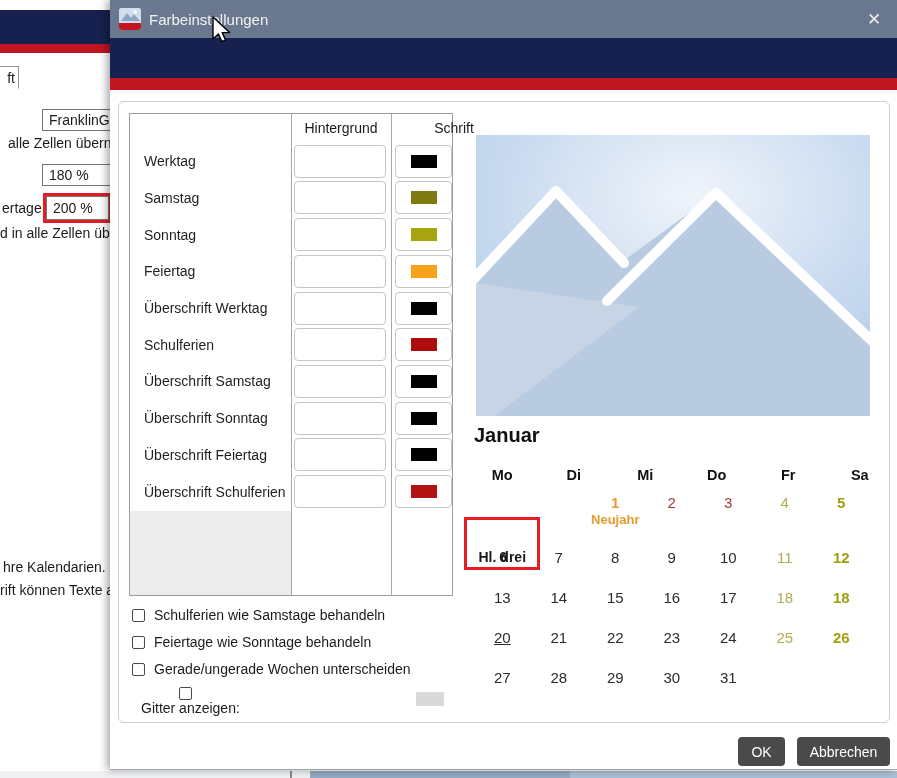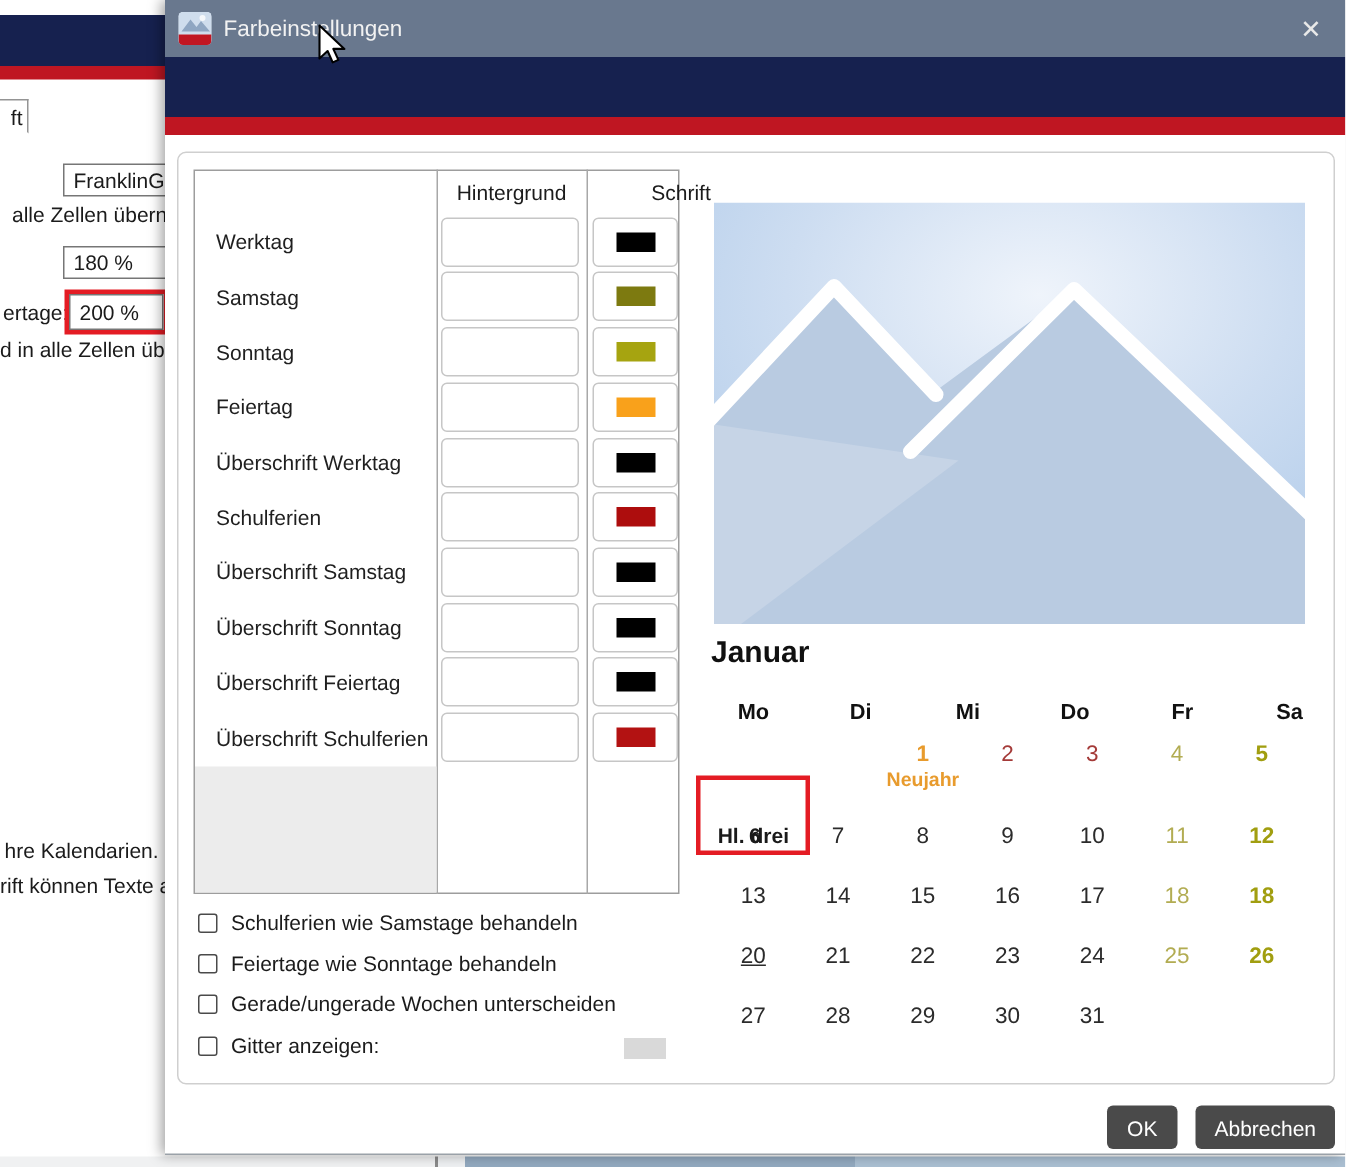--- a/index.html
+++ b/index.html
@@ -221,21 +221,21 @@
         <span class="cblabel">Schulferien wie Samstage behandeln</span>
       </div>
       <div class="a cbrow" style="top:530px;">
         <span class="cbox"></span>
         <span class="cblabel">Feiertage wie Sonntage behandeln</span>
       </div>
       <div class="a cbrow" style="top:557px;">
         <span class="cbox"></span>
         <span class="cblabel">Gerade/ungerade Wochen unterscheiden</span>
       </div>
-      <div class="a cbrow" style="top:585px;">
+      <div class="a cbrow" style="top:585px;flex-direction:column;">
         <span class="cbox"></span>
         <span class="cblabel">Gitter anzeigen:</span>
       </div>
       <div class="a gitter-swatch" style="background-color: rgb(217, 217, 217);"></div>
 
       <svg class="a pimg" viewBox="0 0 394 281">
         <defs>
           <radialGradient id="sky" cx="0.55" cy="0.22" r="0.95">
             <stop offset="0" stop-color="#eff4fb"></stop>
             <stop offset="0.45" stop-color="#cdddf1"></stop>

